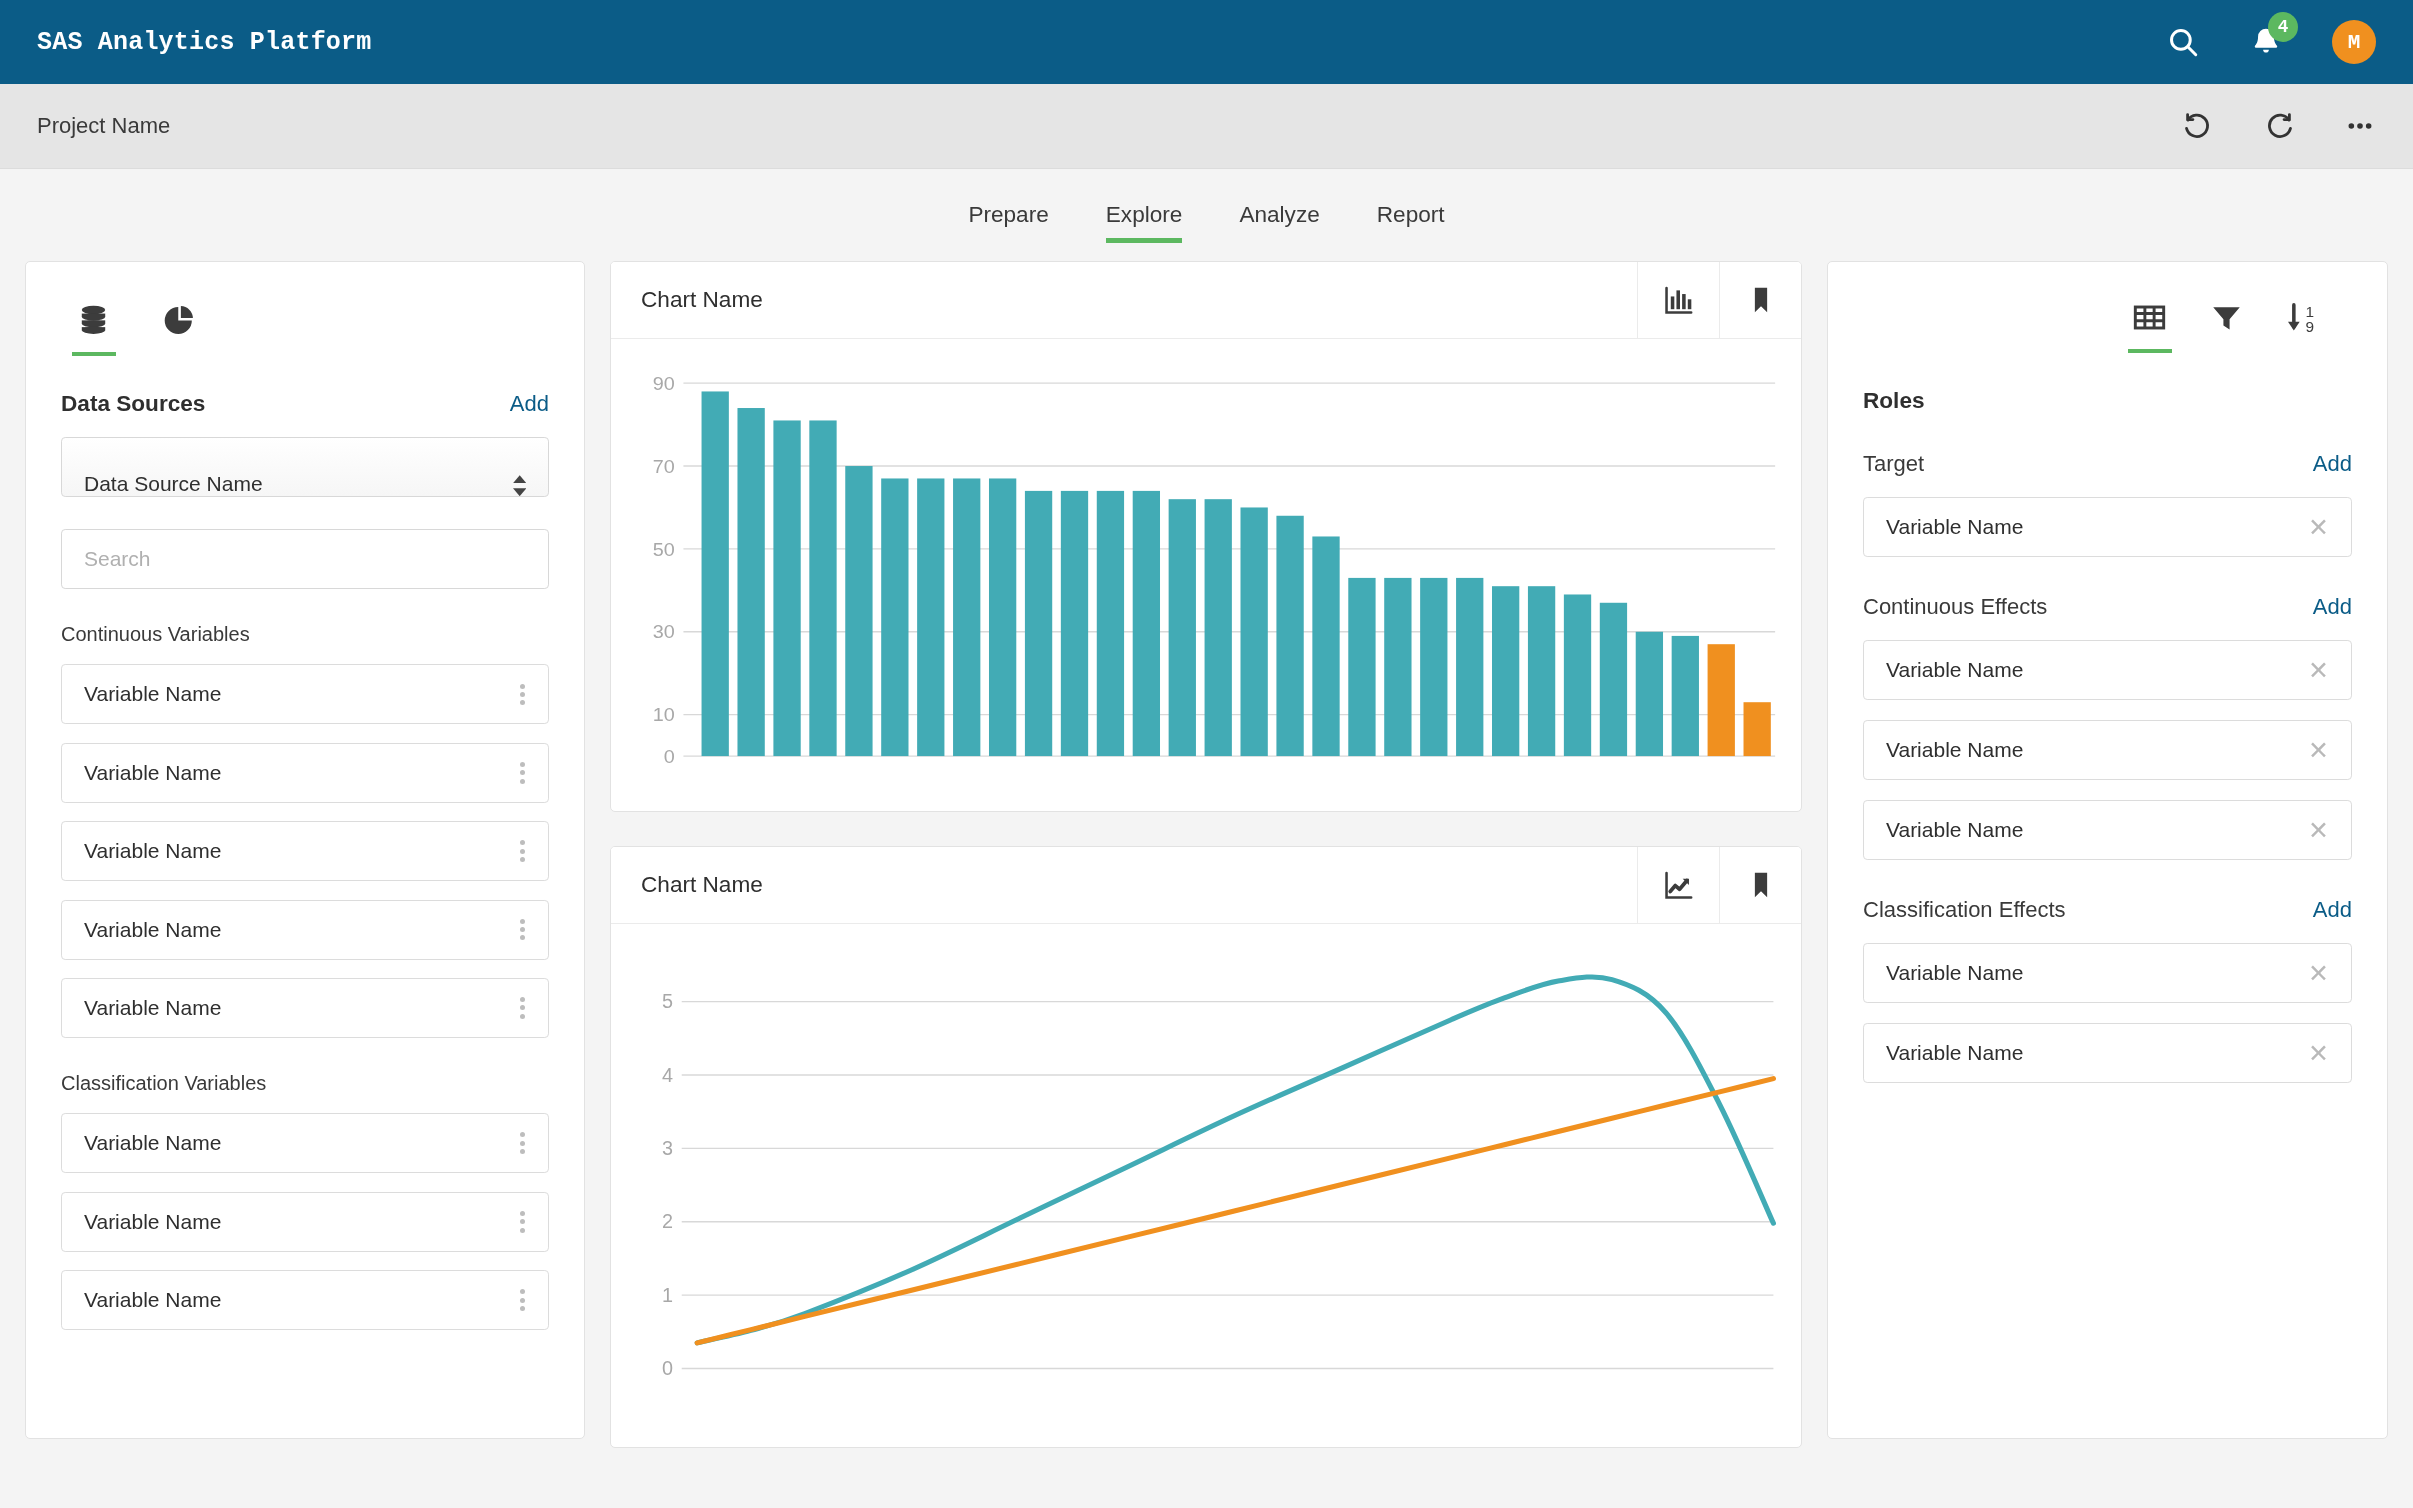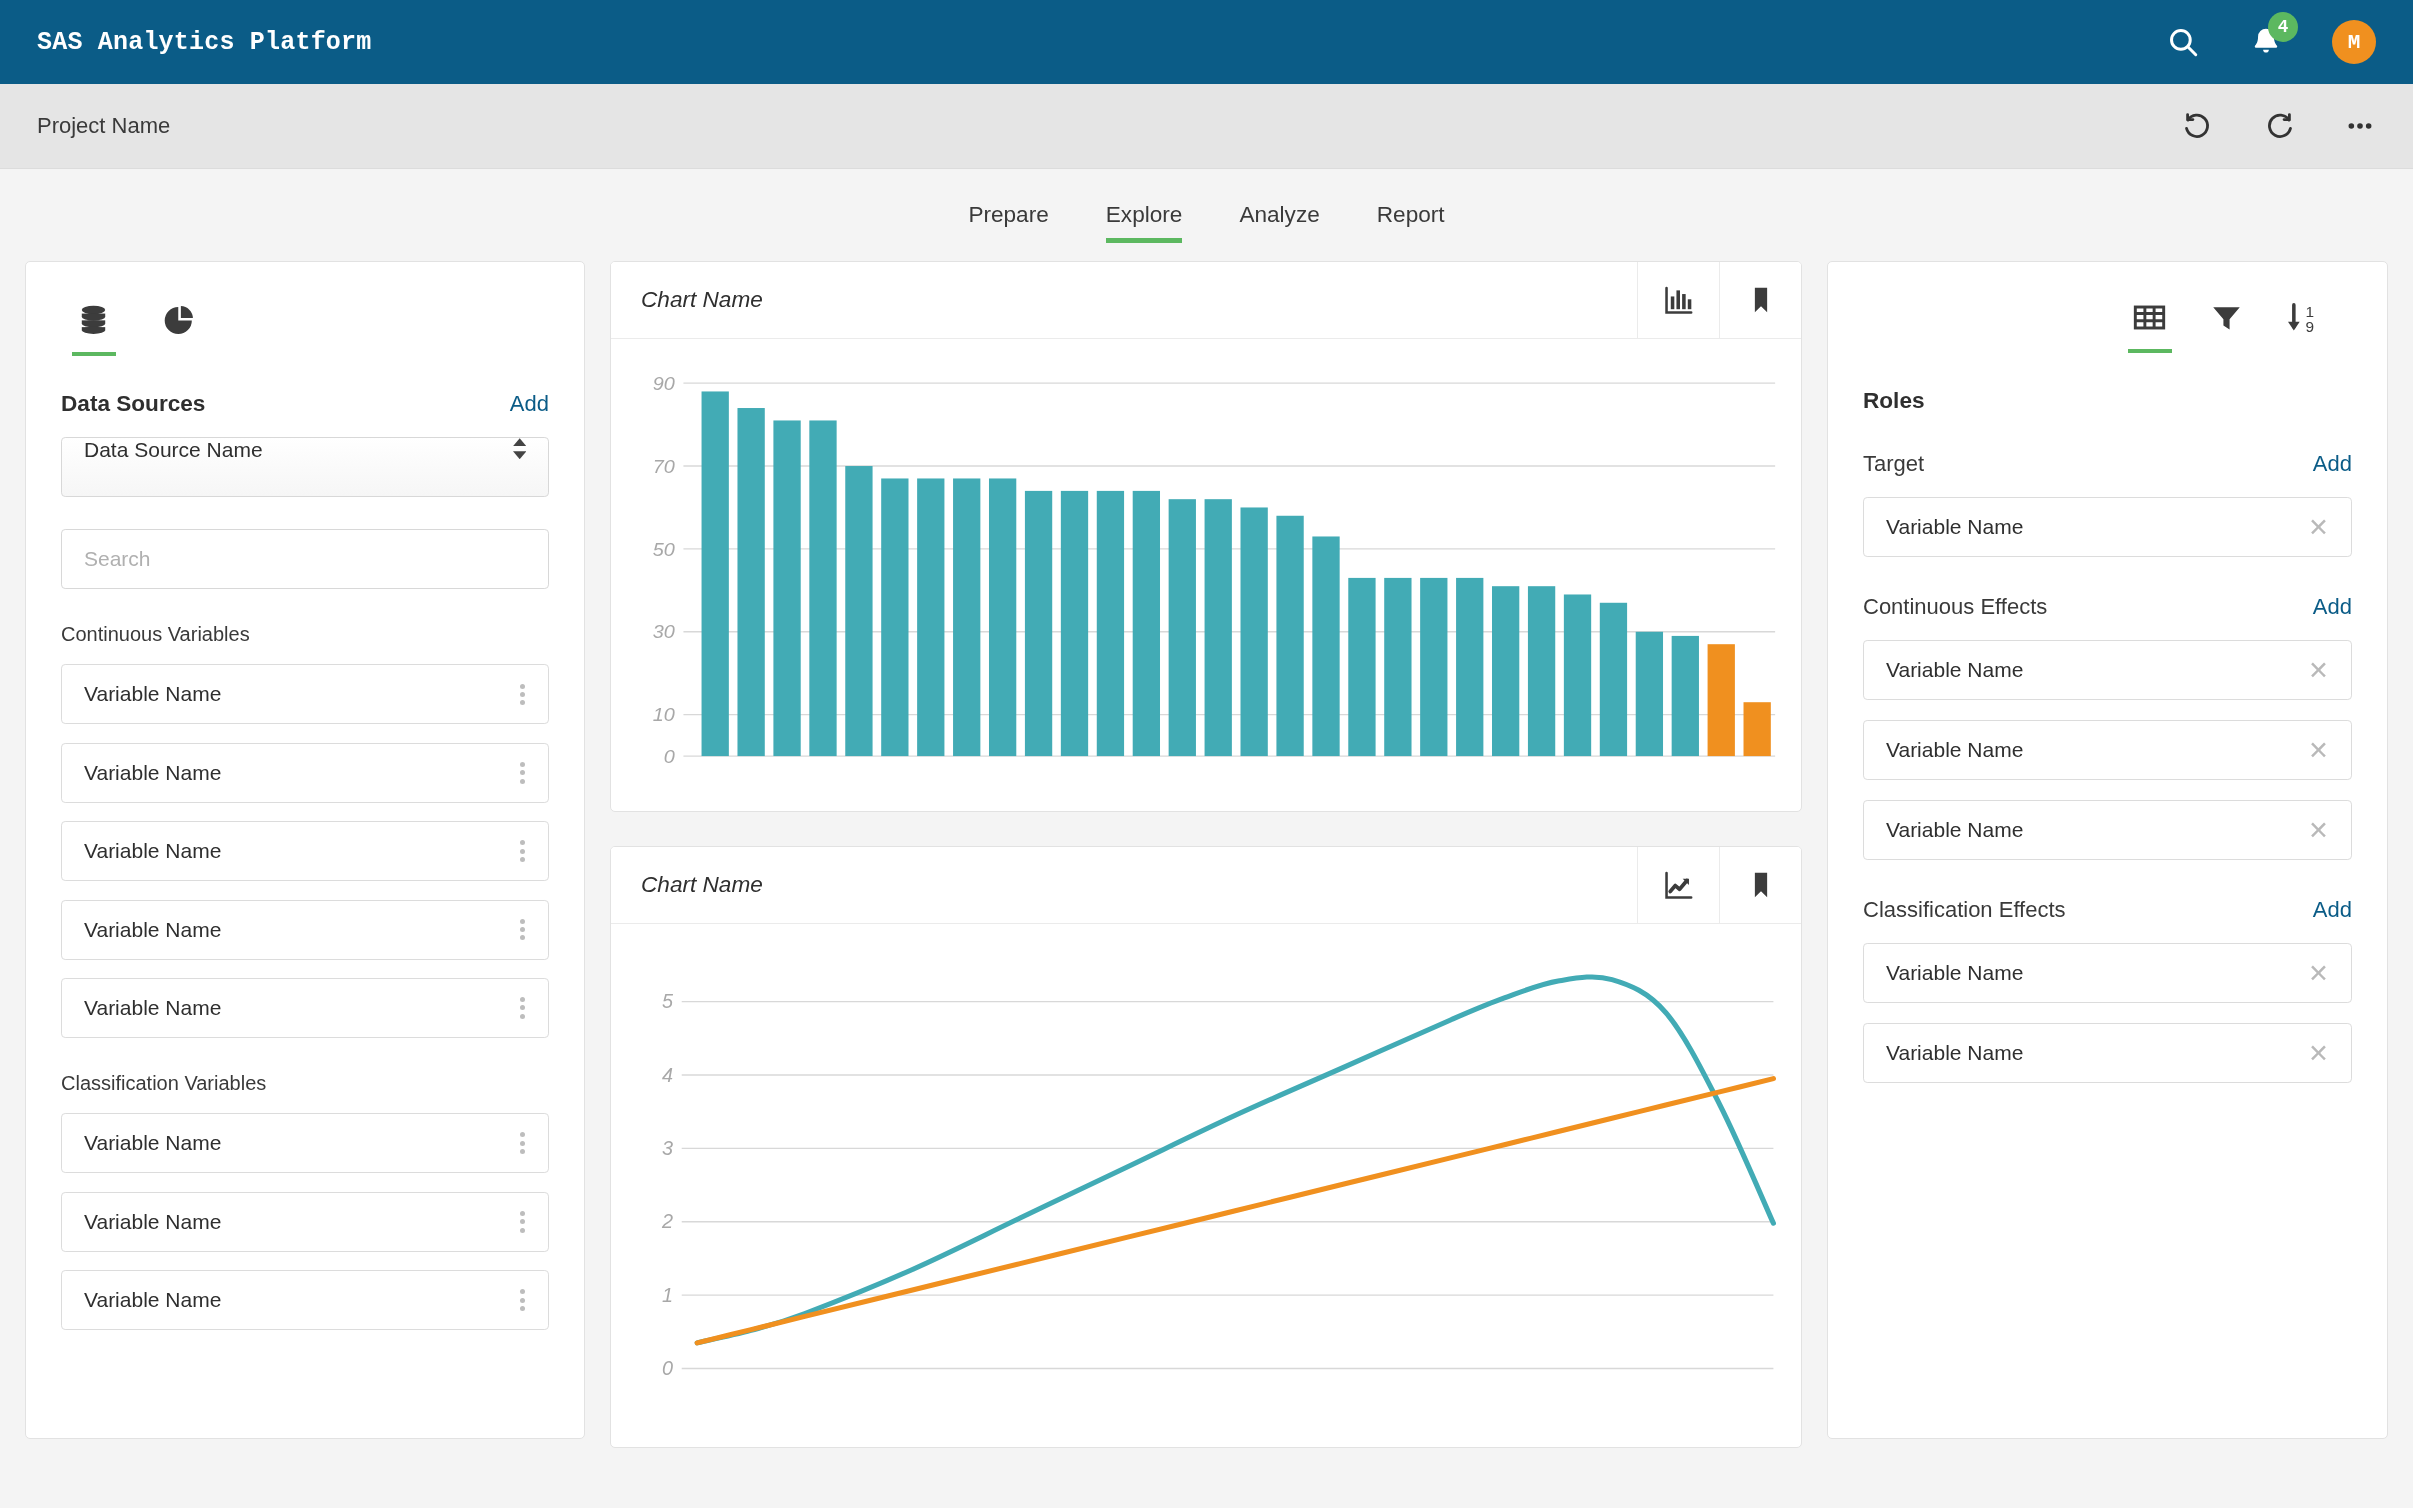--- a/index.html
+++ b/index.html
@@ -179,21 +179,21 @@
     cursor: pointer;
   }
   .field-wrap { padding: 0 35px; }
   .select-box {
     margin-top: 20px;
     height: 60px;
     border: 1.7px solid #d8d8d8;
     border-radius: 4.2px;
     background: linear-gradient(#ffffff, #f6f6f6);
     display: flex;
-    align-items: flex-start;
+    align-items: flex-end;
     padding: 0 22px;
     font-size: 21px;
     color: #2f2f2f;
     cursor: pointer;
   }
   .select-box .spin {
     margin-left: auto;
     display: flex;
     flex-direction: column;
     align-items: center;
@@ -252,21 +252,20 @@
     display: flex;
     flex-direction: column;
     gap: 34px;
     min-width: 0;
   }
   .chart-card {
     background: #ffffff;
     border: 1.7px solid #e2e2e2;
     border-radius: 5px;
     overflow: hidden;
-    font-style: italic;
   }
   .chart-header {
     height: 77px;
     display: flex;
     align-items: stretch;
     border-bottom: 1.7px solid #ebebeb;
     background: #fff;
   }
   .chart-title {
     flex: 1;

